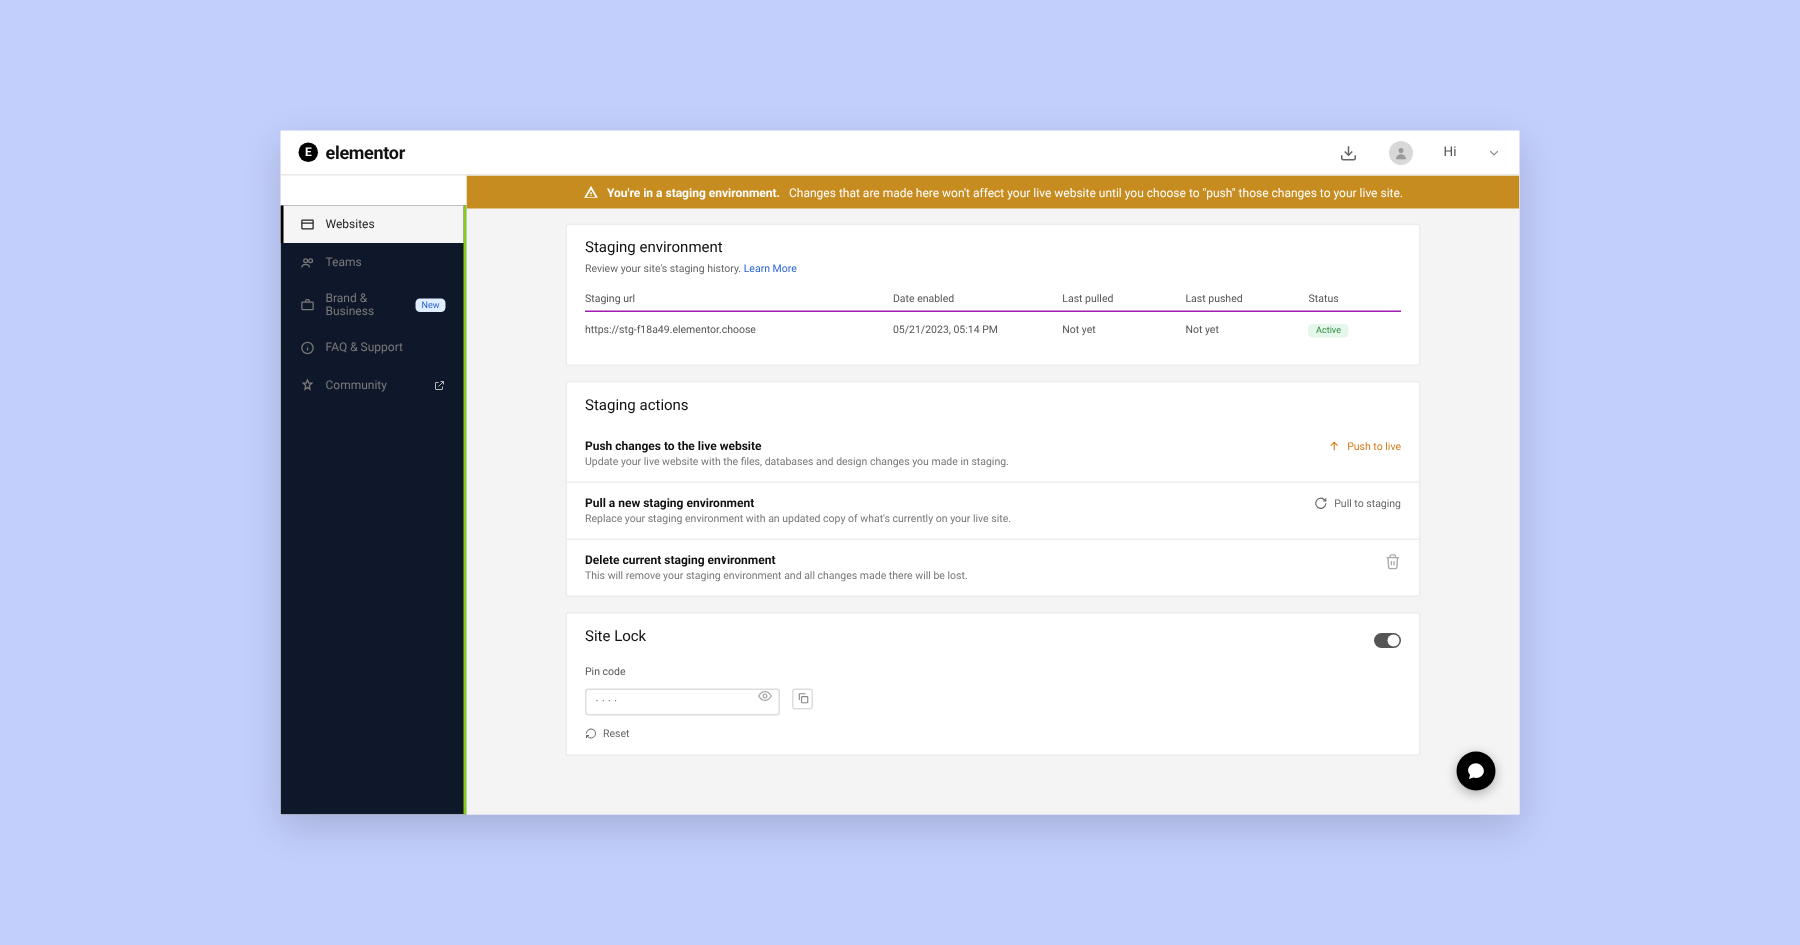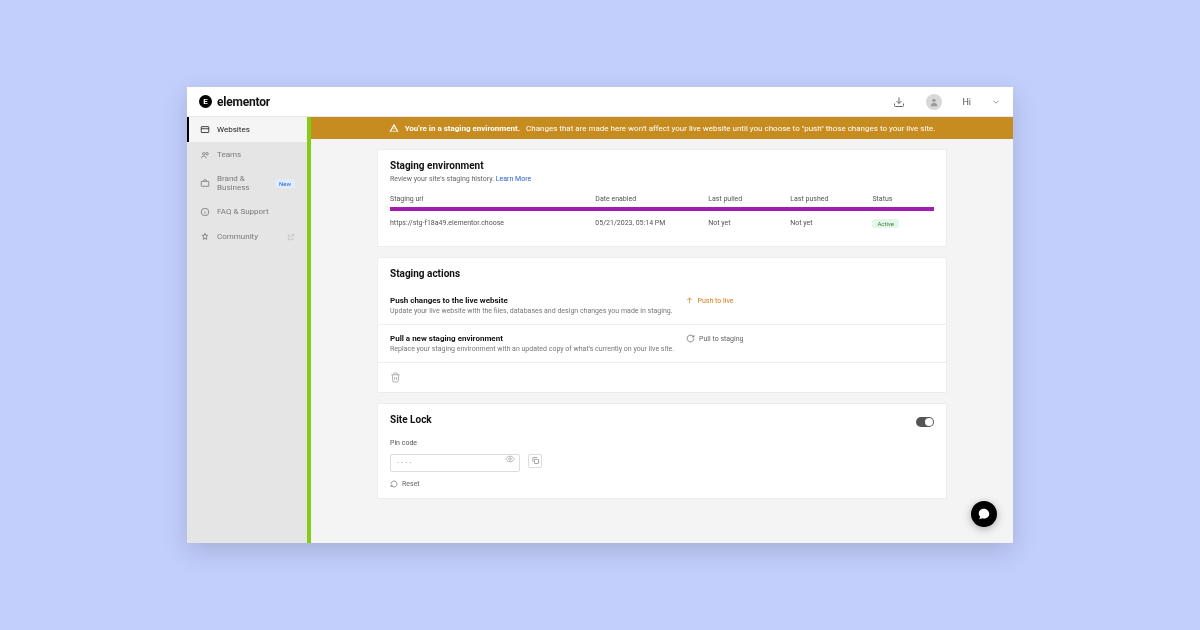--- a/index.html
+++ b/index.html
@@ -7,40 +7,40 @@
 .app-window { width: 826px; height: 456px; background: #fff; box-shadow: 0 8px 24px rgba(0,0,0,0.15); overflow: hidden; position: relative; }
 .topbar { height: 30px; border-bottom: 1px solid #e8e8e8; display: flex; align-items: center; padding: 0 12px; justify-content: space-between; }
 .brand { display: flex; align-items: center; gap: 5px; }
 .brand-badge { width: 13px; height: 13px; border-radius: 50%; background: #000; color: #fff; display:flex; align-items:center; justify-content:center; font-size:8px; font-weight:700; }
 .brand-name { font-weight: 700; font-size: 12px; color: #111; letter-spacing: -0.2px; }
 .top-right { display: flex; align-items: center; gap: 20px; color: #555; font-size: 9px; }
 .top-icon { width: 14px; height: 14px; display:flex; align-items:center; justify-content:center; color:#666; }
 .avatar { width: 16px; height: 16px; border-radius: 50%; background: #d8d8d8; display:flex; align-items:center; justify-content:center; color:#999; }
 .chevron { width: 10px; height: 10px; color:#888; }
 .body { display: flex; height: calc(100% - 30px); }
-.sidebar { width: 124px; border-right: 4px solid #84cc16; background: #e5e5e5; }
+.sidebar { width: 124px; border-right: 2px solid #84cc16; background: #0f172a; margin-top: 20px; }
 .side-item { display: flex; align-items: center; gap: 7px; padding: 7px 12px; font-size: 8px; color: #7a7a7a; cursor: pointer; position: relative; }
 .side-item.active { background: #f5f5f5; color: #222; }
 .side-item.active::before { content:""; position:absolute; left:0; top:0; bottom:0; width:2px; background:#000; }
 .side-icon { width: 11px; height: 11px; display:flex; align-items:center; justify-content:center; color: inherit; flex-shrink:0; }
 .side-badge { background:#e0ecff; color:#2a62d4; font-size:6px; padding:1px 4px; border-radius:3px; margin-left:4px; }
 .ext-icon { margin-left:auto; width:8px; height:8px; color:#bbb; }
 .main { flex:1; background:#f4f4f4; overflow-y:auto; }
 .alert-bar { background:#c78c1f; color:#fff; font-size:8px; padding:6px 10px; display:flex; align-items:center; justify-content:center; gap:6px; }
 .alert-bar .bold { font-weight:700; }
 .card { background:#fff; margin:10px 66px; border:1px solid #ececec; border-radius:2px; }
 .card-pad { padding:10px 12px; }
-.card-title { font-weight:700; font-size:10px; color:#111; margin-bottom:4px; }
+.card-title { font-weight:400; font-size:10px; color:#111; margin-bottom:4px; }
 .card-sub { font-size:7px; color:#666; }
 .link { color:#2a62d4; text-decoration:none; }
 .table { width:100%; margin-top:8px; }
-.table-head { display:grid; grid-template-columns: 2fr 1.1fr 0.8fr 0.8fr 0.6fr; font-size:7px; color:#555; padding:4px 0; border-bottom:4px solid #a21caf; }
+.table-head { display:grid; grid-template-columns: 2fr 1.1fr 0.8fr 0.8fr 0.6fr; font-size:7px; color:#555; padding:4px 0; border-bottom:1px solid #a21caf; }
 .table-row { display:grid; grid-template-columns: 2fr 1.1fr 0.8fr 0.8fr 0.6fr; font-size:7px; color:#555; padding:8px 0; }
 .status-pill { background:#e5f6ea; color:#2d8a3e; font-size:6px; padding:1px 5px; border-radius:3px; display:inline-block; }
-.action-row { padding:9px 12px; border-bottom:1px solid #eee; display:flex; justify-content:flex-start; align-items:flex-start; gap:12px; }
+.action-row { padding:9px 12px; border-bottom:1px solid #eee; display:flex; justify-content:space-between; align-items:flex-start; gap:12px; }
 .action-row:last-child { border-bottom:none; }
 .action-title { font-weight:700; font-size:8px; color:#111; margin-bottom:2px; }
 .action-desc { font-size:7px; color:#777; }
 .action-btn { display:flex; align-items:center; gap:4px; font-size:7px; cursor:pointer; white-space:nowrap; }
 .action-btn.orange { color:#d77a1a; }
 .action-btn.gray { color:#666; }
 .trash-btn { color:#aaa; cursor:pointer; }
 .toggle { width:18px; height:10px; background:#555; border-radius:5px; position:relative; cursor:pointer; }
 .toggle::after { content:""; position:absolute; right:1px; top:1px; width:8px; height:8px; background:#fff; border-radius:50%; }
 .pin-section { padding:0 12px 10px; }
@@ -211,20 +211,24 @@
             <span>
                 <svg width="9" height="9" viewBox="0 0 24 24" fill="none" stroke="currentColor" stroke-width="2">
                   <path d="M21 12a9 9 0 1 1-3-6.7L21 8"></path>
                   <path d="M21 3v5h-5"></path>
                 </svg>
               </span>
             <span>Pull to staging</span>
           </div>
         </div>
         <div class="action-row">
+          <div>
+            <div class="action-title">Delete current staging environment</div>
+            <div class="action-desc">This will remove your staging environment and all changes made there will be lost.</div>
+          </div>
           <div class="trash-btn">
             <svg width="11" height="11" viewBox="0 0 24 24" fill="none" stroke="currentColor" stroke-width="2">
                 <polyline points="3 6 5 6 21 6"></polyline>
                 <path d="M19 6l-1 14a2 2 0 0 1-2 2H8a2 2 0 0 1-2-2L5 6"></path>
                 <path d="M10 11v6M14 11v6"></path>
                 <path d="M8 6V4a2 2 0 0 1 2-2h4a2 2 0 0 1 2 2v2"></path>
               </svg>
           </div>
         </div>
       </div>

